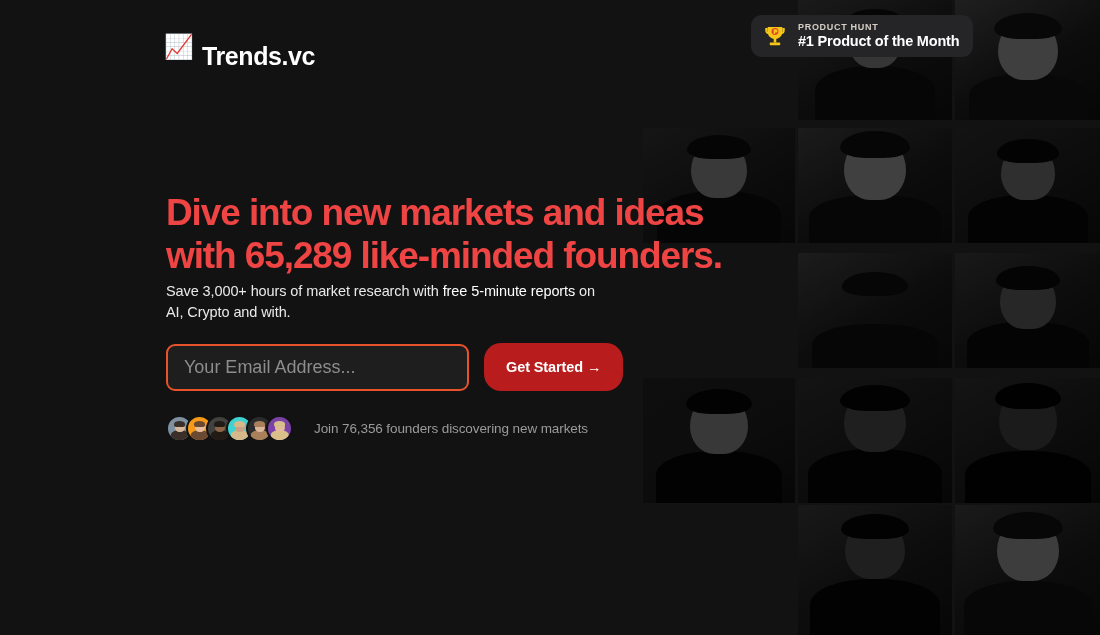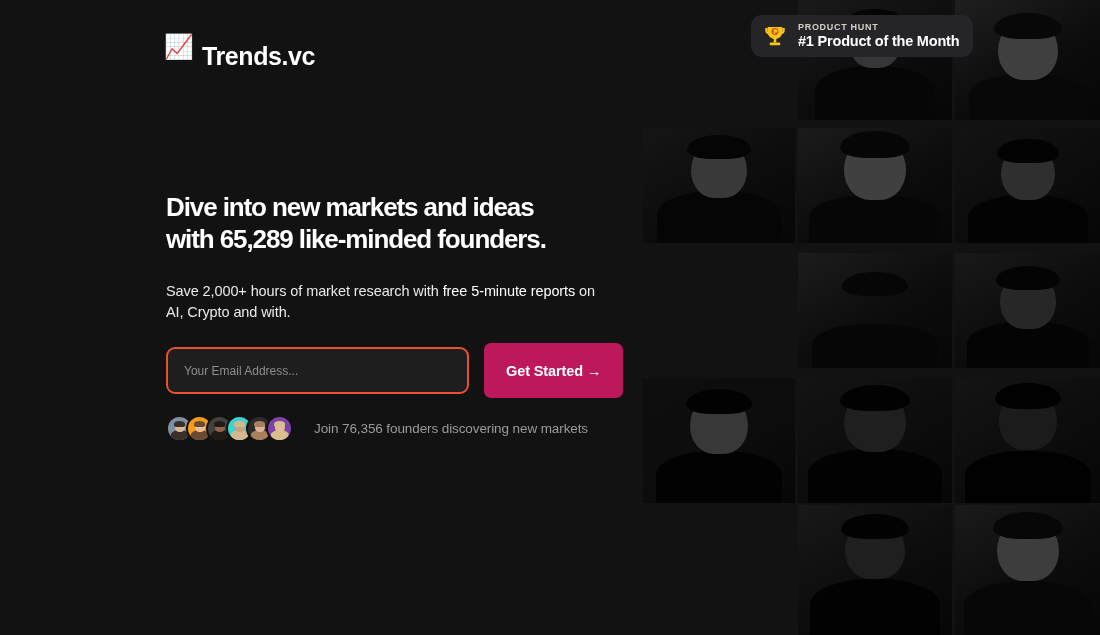--- a/index.html
+++ b/index.html
@@ -62,47 +62,47 @@
   .ph-trophy { width:26px; height:26px; flex:none; }
   .ph-text { display:flex; flex-direction:column; gap:1px; }
   .ph-kicker {
     color:#d6cfc6; font-size:9px; font-weight:bold;
     letter-spacing:0.7px; text-transform:uppercase;
   }
   .ph-title { color:#ffffff; font-size:14.5px; font-weight:bold; letter-spacing:-0.2px; }
 
   .headline {
     position:absolute; left:166px; top:194px; width:600px;
-    color:#ffffff; font-size:26px; font-weight:bold;
+    color:#ef4444; font-size:37px; font-weight:bold;
     line-height:1.0; letter-spacing:-1.1px;
   }
   .headline .l2 { display:block; margin-top:6px; }
 
   .subhead {
     position:absolute; left:166px; top:281px; width:430px;
     color:#e9e9e9; font-size:14.5px; line-height:1.42; letter-spacing:-0.1px;
   }
   .subhead b { font-weight:normal; color:#ffffff; }
 
   .signup { position:absolute; left:166px; top:343px; display:flex; gap:15px; align-items:center; }
   .email-input {
     width:303px; height:47px;
     background:#1e1e1e;
     border:2px solid #e8532b;
     border-radius:9px;
     color:#ffffff;
     font-family:"Liberation Sans", sans-serif;
-    font-size:12px;
+    font-size:18px;
     padding:0 16px;
     outline:none;
   }
   .email-input::placeholder { color:#8d8d8d; }
   .cta {
-    height:55px; padding:0 22px;
-    background:#be185d; border:none; border-radius:7px;
+    height:48px; padding:0 22px;
+    background:#b91c1c; border:none; border-radius:17px;
     color:#ffffff; font-family:"Liberation Sans", sans-serif;
     font-size:14.5px; font-weight:bold; letter-spacing:-0.1px;
     cursor:pointer; white-space:nowrap;
   }
 
   .social { position:absolute; left:166px; top:415px; display:flex; align-items:center; }
   .avatars { display:flex; }
   .avatar {
     width:27px; height:27px; border-radius:50%;
     border:2px solid #121212;
@@ -250,21 +250,21 @@
       <span class="ph-title">#1 Product of the Month</span>
     </div>
   </div>
 
   <h1 class="headline">
     <span>Dive into new markets and ideas</span>
     <span class="l2">with 65,289 like-minded founders.</span>
   </h1>
 
   <p class="subhead">
-    <span>Save 2,000+ hours of market research with </span><b>free 5-minute reports</b><span> on AI, Crypto and with.</span>
+    <span>Save 3,000+ hours of market research with </span><b>free 5-minute reports</b><span> on AI, Crypto and with.</span>
   </p>
 
   <div class="signup">
     <input class="email-input" type="text" placeholder="Your Email Address..." style="">
     <button class="cta">Get Started →</button>
   </div>
 
   <div class="social">
     <div class="avatars" id="avatarGroup">
         <div class="avatar" style="background: rgb(127, 145, 160);">

